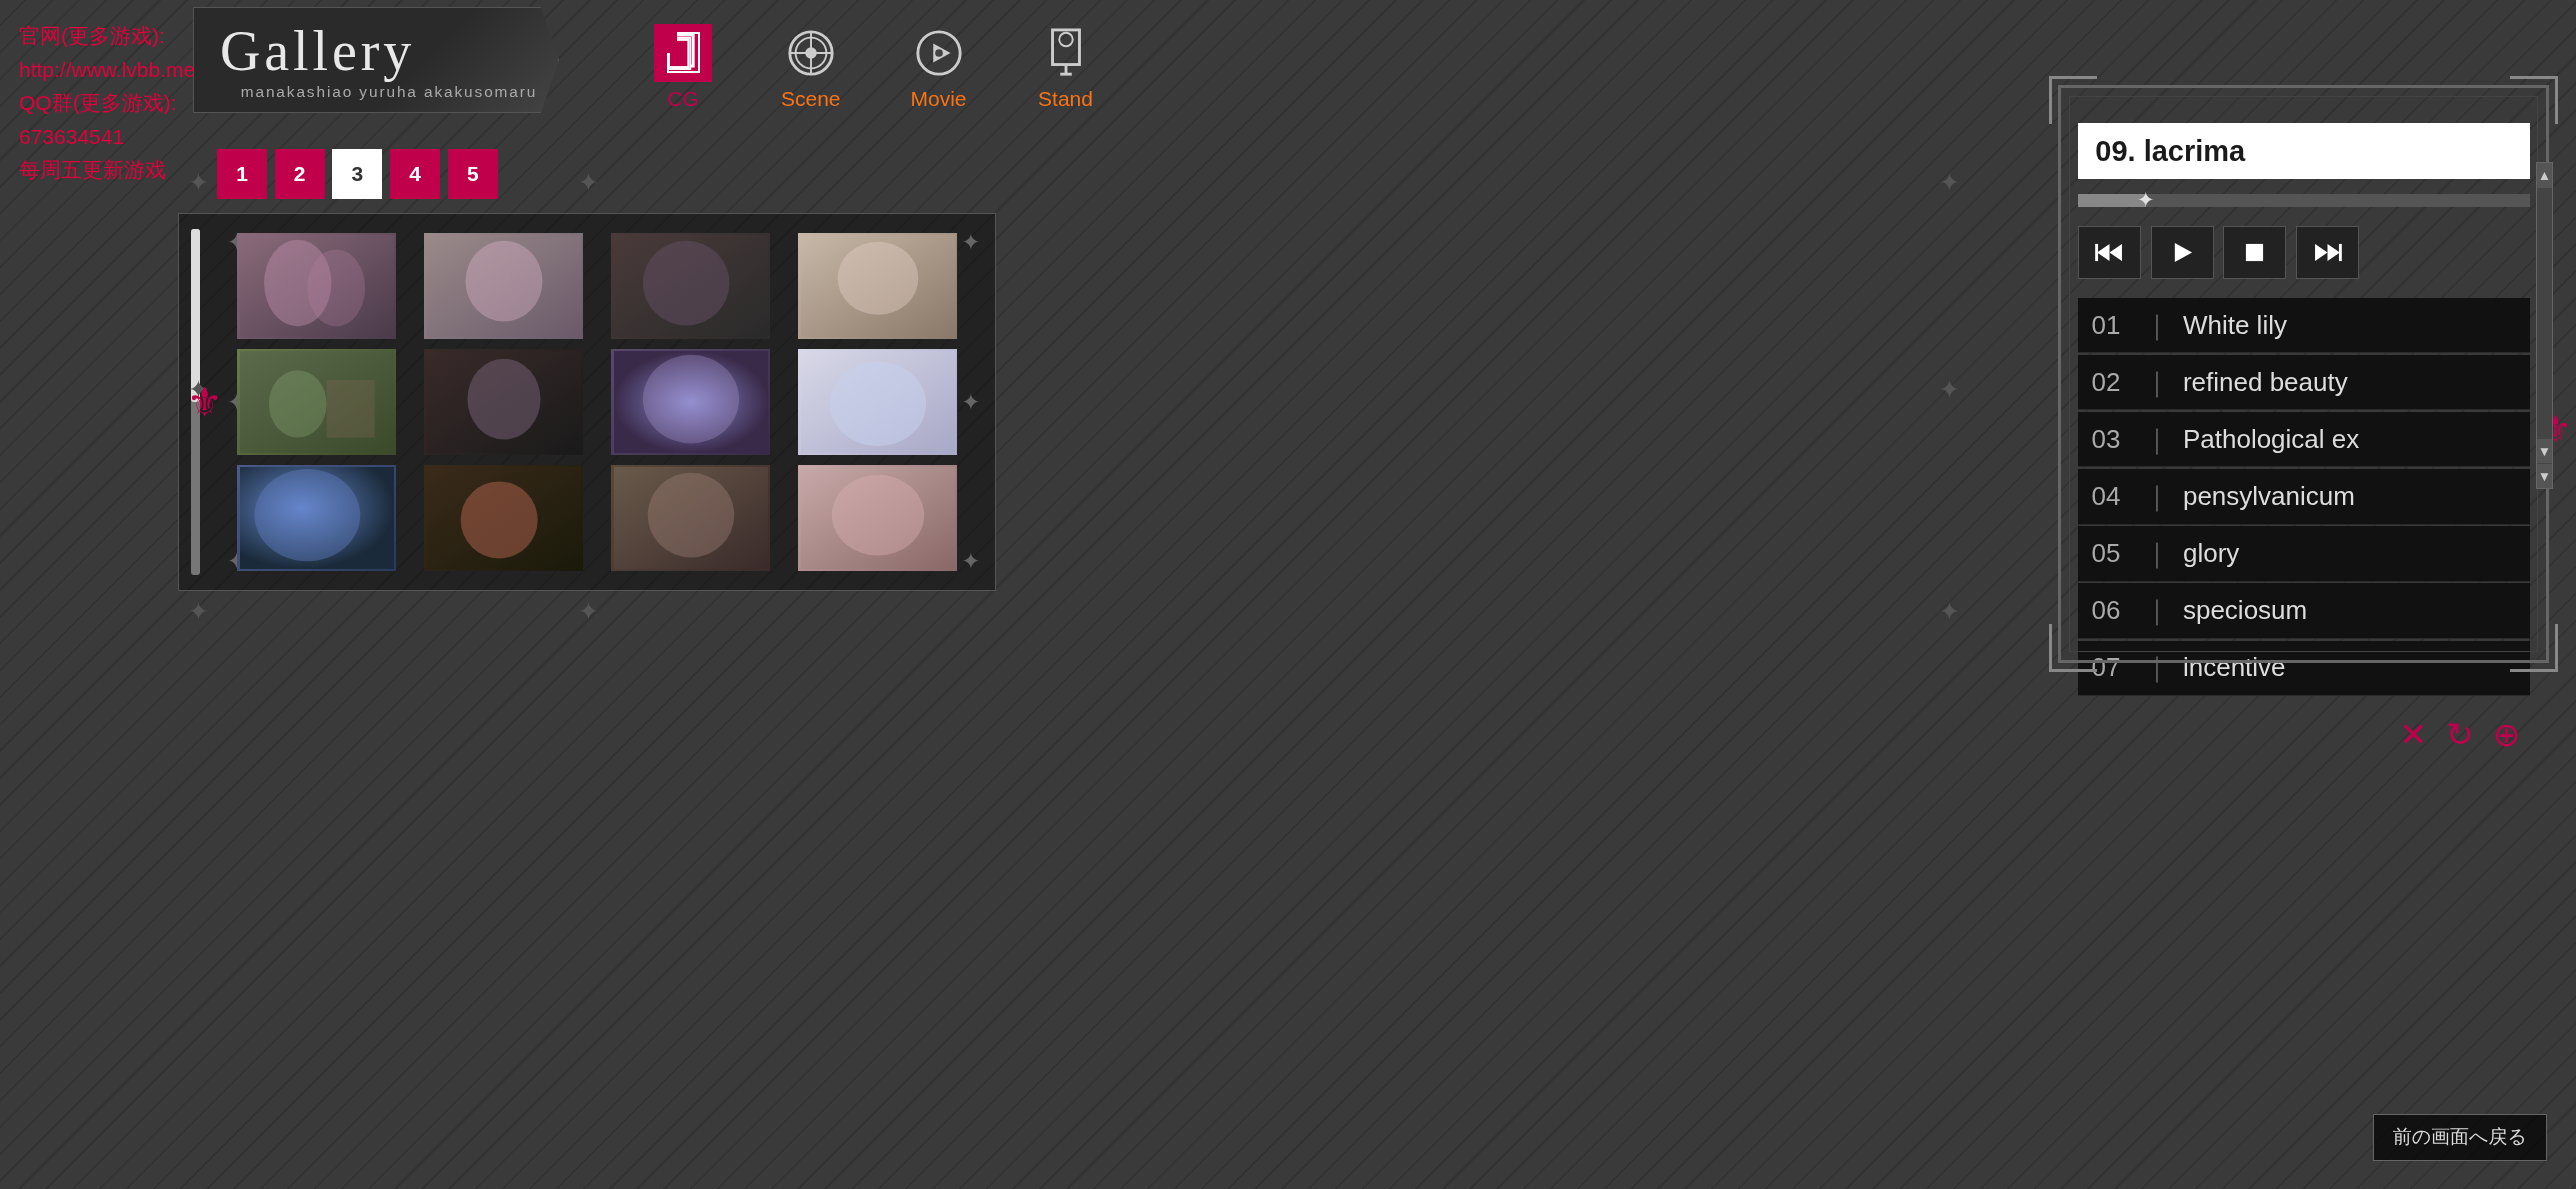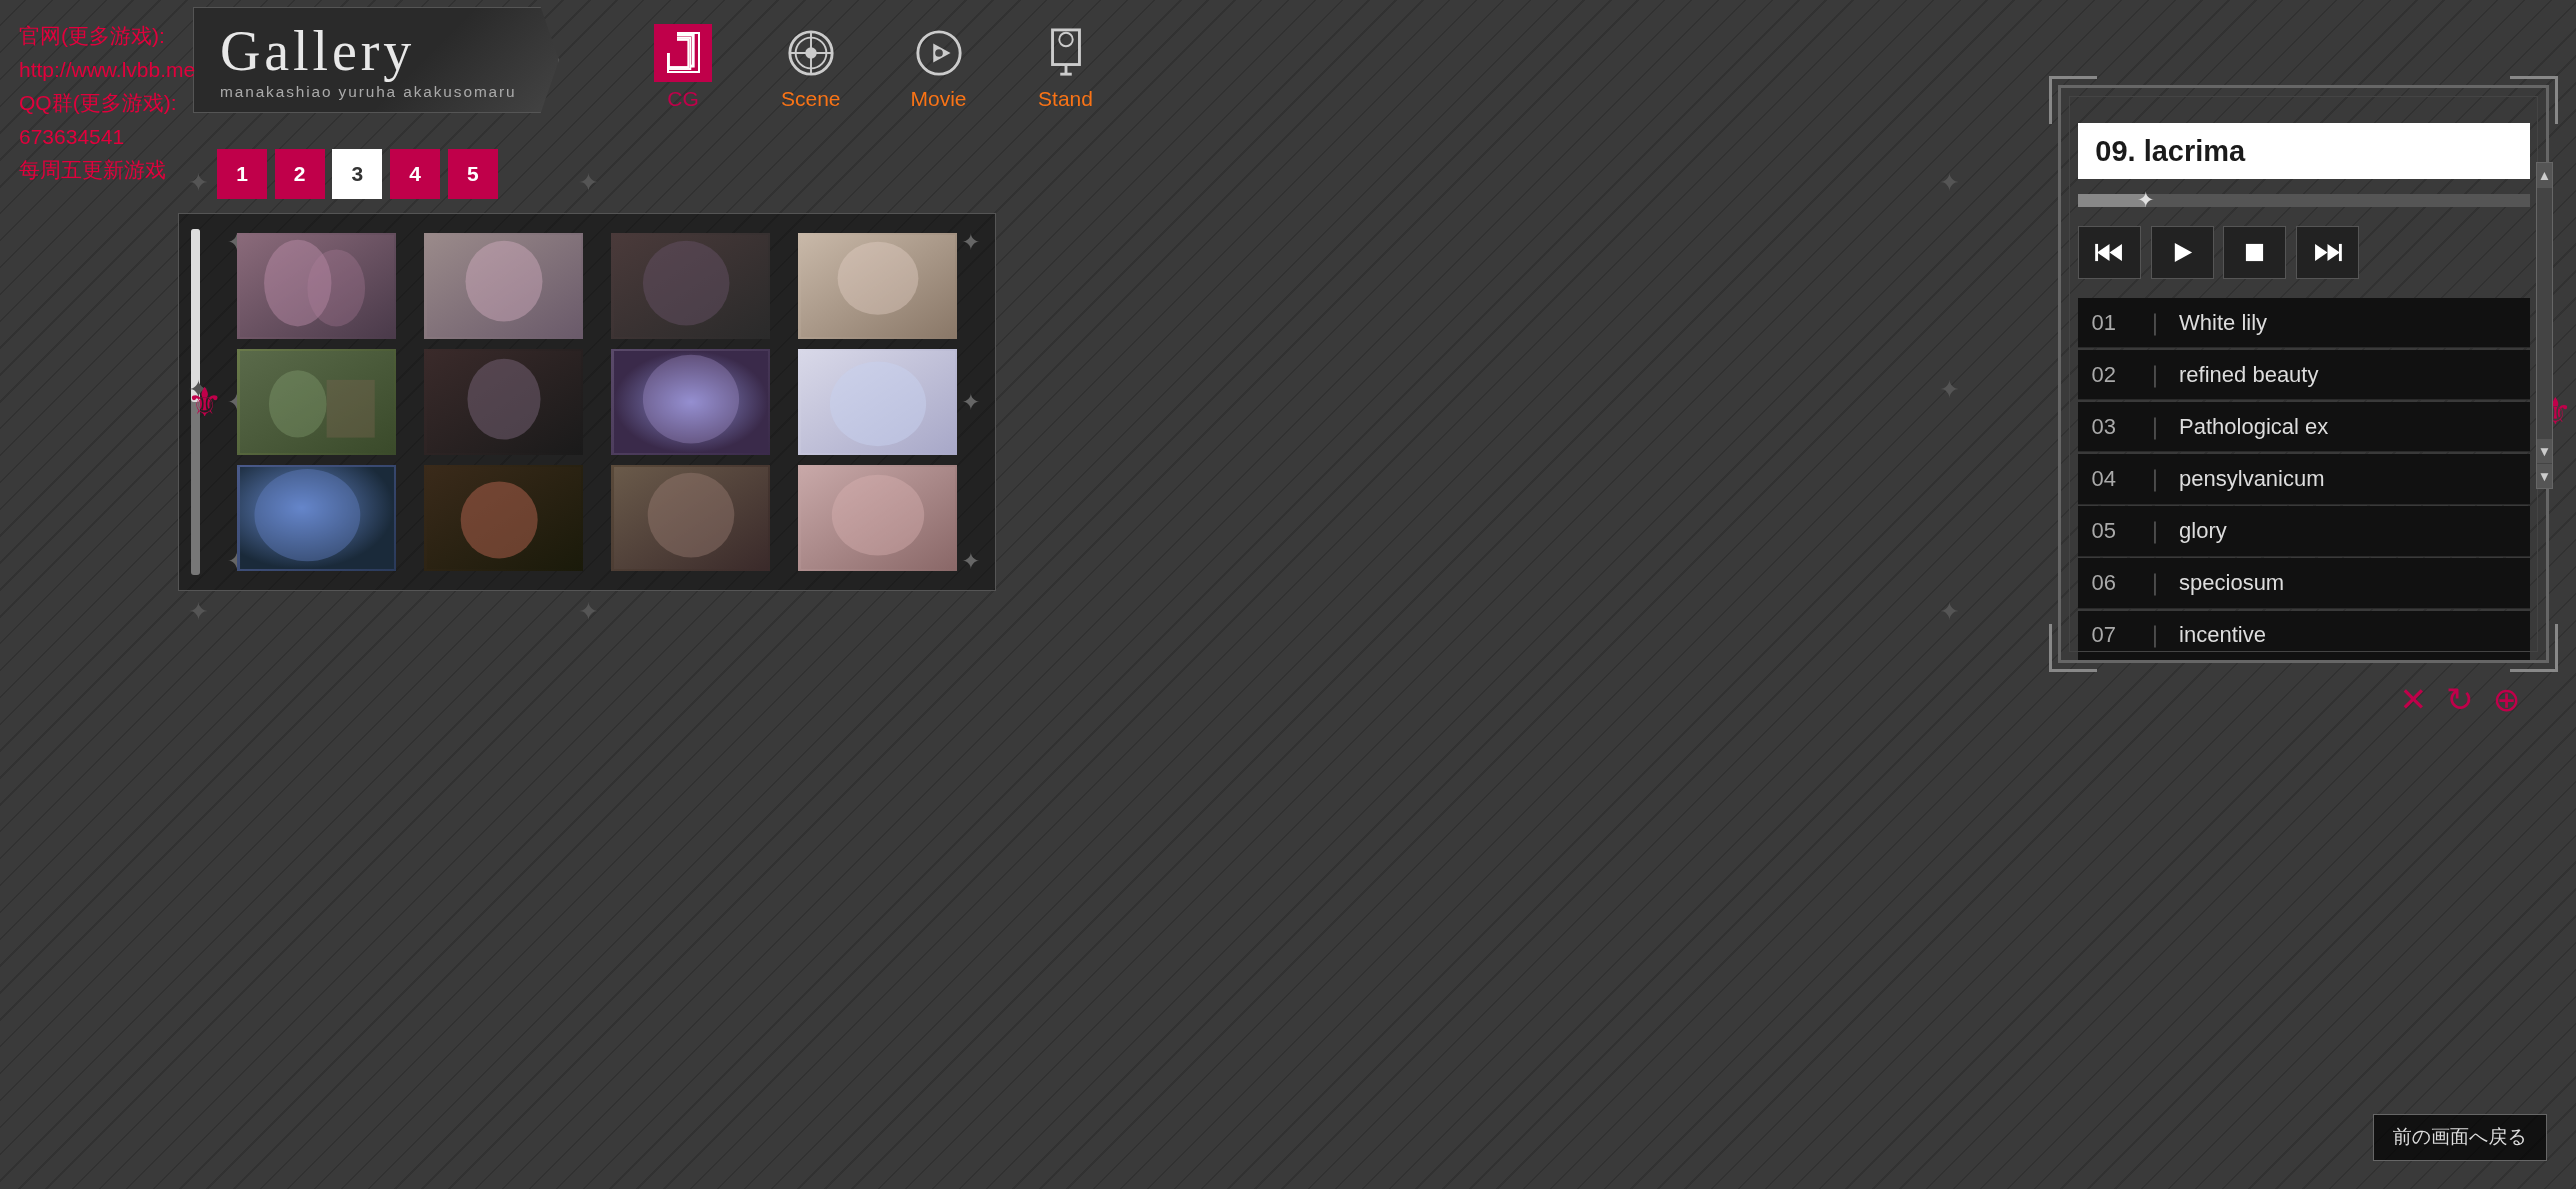--- a/index.html
+++ b/index.html
@@ -65,20 +65,21 @@
       font-size: 56px;
       color: #e8e8e8;
       font-family: Georgia, serif;
       letter-spacing: 3.9px;
     }
 
     .gallery-subtitle {
       font-size: 15.4px;
       color: #aaa;
       letter-spacing: 1.9px;
+      text-align: center;
     }
 
     
     .nav-tabs {
       position: absolute;
       top: 14.4px;
       left: 635px;
       display: flex;
       gap: 31px;
       align-items: center;
@@ -273,21 +274,21 @@
     .track-list {
       display: flex;
       flex-direction: column;
       gap: 1.9px;
     }
 
     .track-item {
       background: #111;
       color: #ddd;
       padding: 9.6px 13.5px;
-      font-size: 22px;
+      font-size: 26px;
       cursor: pointer;
       display: flex;
       align-items: center;
       gap: 9.6px;
       border-bottom: 1px solid #2a2a2a;
     }
 
     .track-num {
       color: #aaa;
       min-width: 39px;

